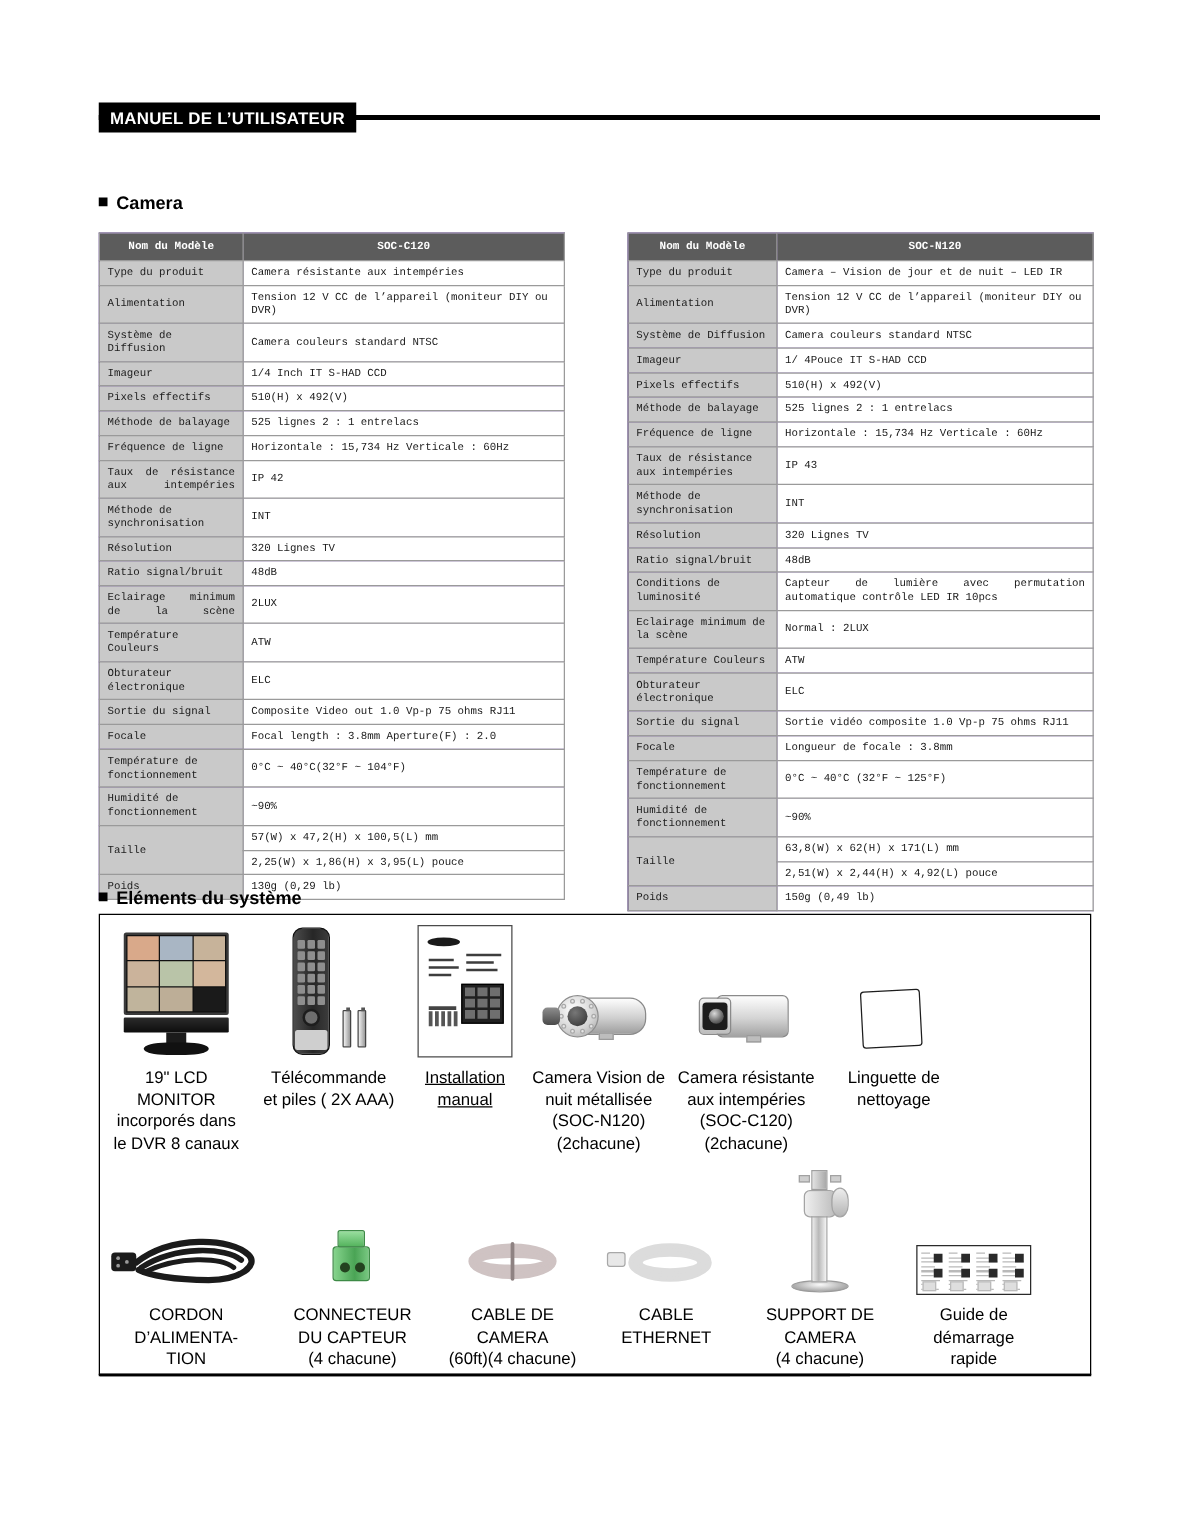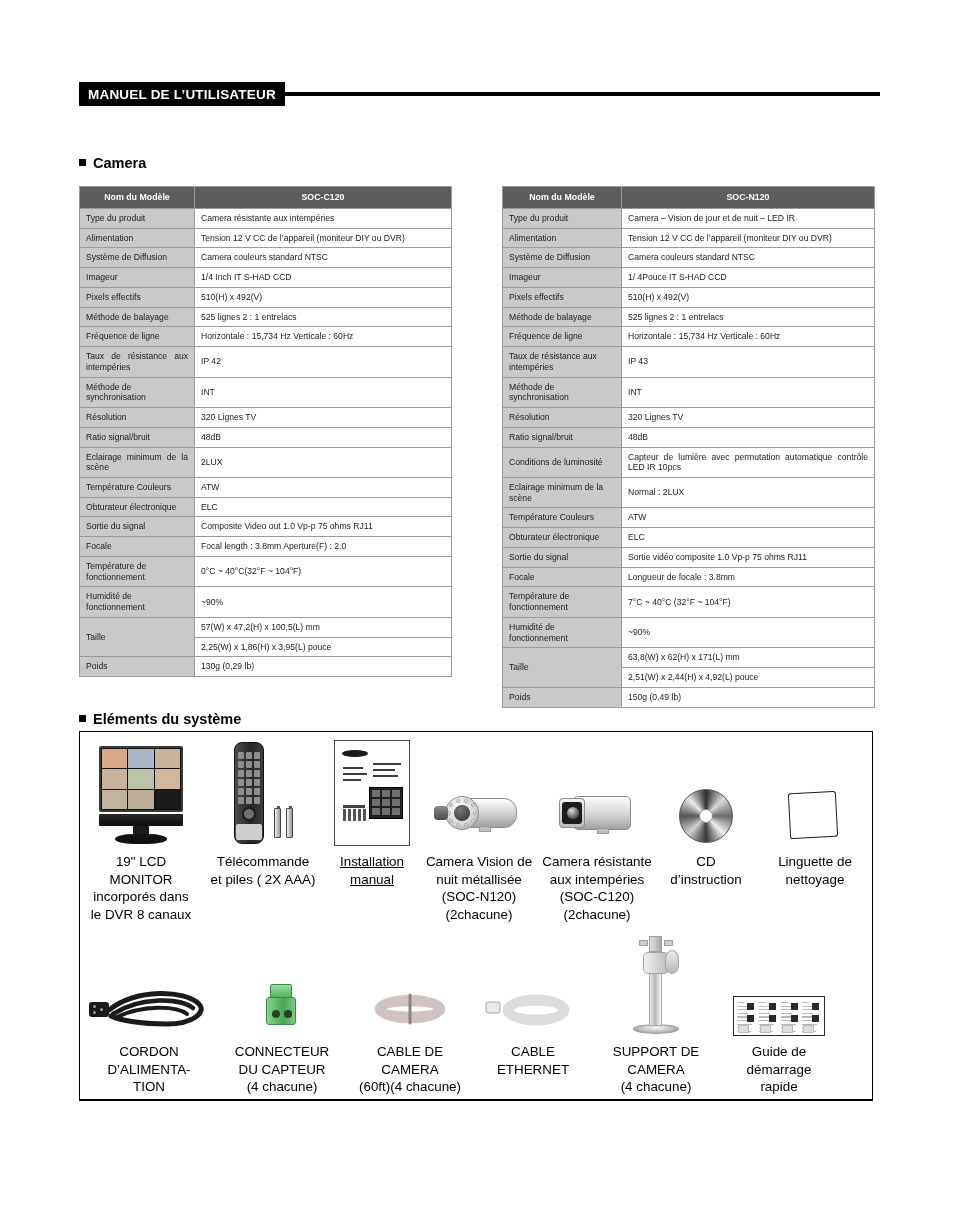--- a/index.html
+++ b/index.html
@@ -17,21 +17,21 @@
     display:flex;align-items:center;padding:0 9px 0 9px;}
   .hdr-box span{color:#fff;font-size:13.5px;font-weight:bold;letter-spacing:.2px;white-space:nowrap;}
 
   
   .sec-head{position:absolute;font-size:14.5px;font-weight:bold;color:#000;white-space:nowrap;}
   .sec-head .bullet{display:inline-block;width:7px;height:7px;background:#000;
     vertical-align:middle;margin-right:7px;position:relative;top:-2px;}
 
   
   .spec{position:absolute;border-collapse:collapse;table-layout:fixed;
-        border:1px solid #6f6f6f;background:#4c1d95;}
+        border:1px solid #6f6f6f;background:#4c1d95;font-family:Liberation Mono, monospace;}
   .spec td,.spec th{border:1px solid #9a9a9a;padding:4px 6px;
         font-size:8.6px;line-height:1.25;color:#1a1a1a;vertical-align:middle;}
   .spec th{background:#5c5c5c;color:#fff;font-size:8.8px;font-weight:bold;
         text-align:center;padding:5px 6px;}
   .spec td.k{background:#c9c9c9;color:#1c1c1c;}
   .spec td.k.just{text-align:justify;text-align-last:justify;}
   .spec td.v{background:#fff;}
   .spec td.v.just{text-align:justify;}
 
   #spec-left{left:79px;top:186px;width:373px;}
@@ -348,21 +348,21 @@
         <tr>
           <td class="k">Sortie du signal</td>
           <td class="v">Sortie vidéo composite 1.0 Vp-p 75 ohms RJ11</td>
         </tr>
         <tr>
           <td class="k">Focale</td>
           <td class="v">Longueur de focale : 3.8mm</td>
         </tr>
         <tr>
           <td class="k">Température de fonctionnement</td>
-          <td class="v">7°C ~ 40°C (32°F ~ 104°F)</td>
+          <td class="v">0°C ~ 40°C (32°F ~ 125°F)</td>
         </tr>
         <tr>
           <td class="k">Humidité de fonctionnement</td>
           <td class="v">~90%</td>
         </tr>
         <tr>
           <td class="k" rowspan="2">Taille</td>
           <td class="v">63,8(W) x 62(H) x 171(L) mm</td>
         </tr>
         <tr>
@@ -494,29 +494,20 @@
             <div class="camC">
               <div class="body"></div>
               <div class="mnt"></div>
               <div class="front"></div>
               <div class="lensbox"></div>
               <div class="lens"></div>
             </div>
           </div>
           <div class="cap ">Camera résistante<br>aux intempéries<br>(SOC-C120)<br>(2chacune)</div>
         </div>
-        <div class="cell" style="width: 100px;">
-          <div class="art">
-            <div class="cd">
-              <div class="disc"></div>
-              <div class="hole"></div>
-            </div>
-          </div>
-          <div class="cap ">CD<br>d’instruction</div>
-        </div>
         <div class="cell" style="width: 118px;">
           <div class="art">
             <div class="wipe">
               <div class="sq"></div>
             </div>
           </div>
           <div class="cap ">Linguette de<br>nettoyage</div>
         </div>
       </div>
     <div class="sysrow r2" id="sysrow2">

